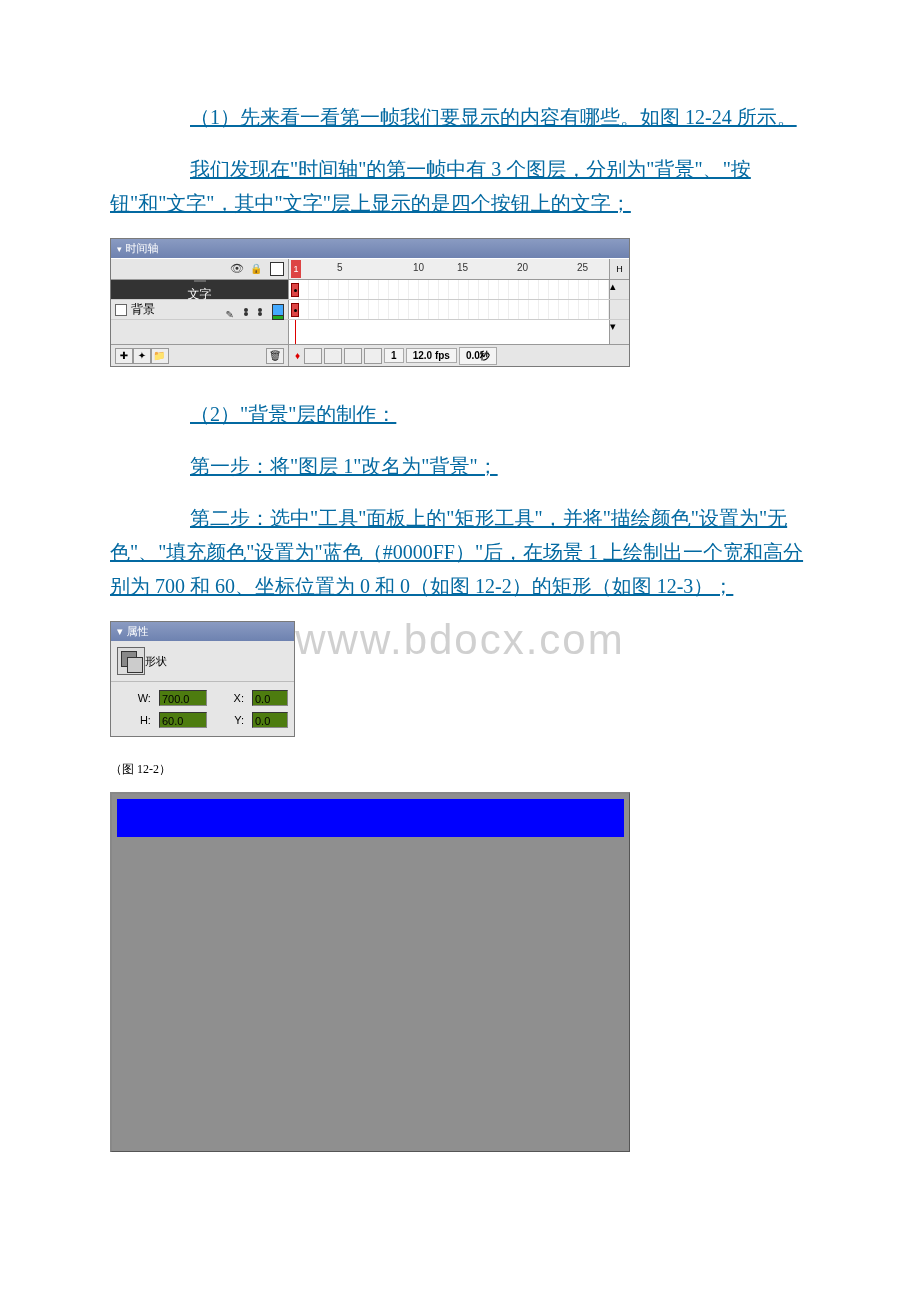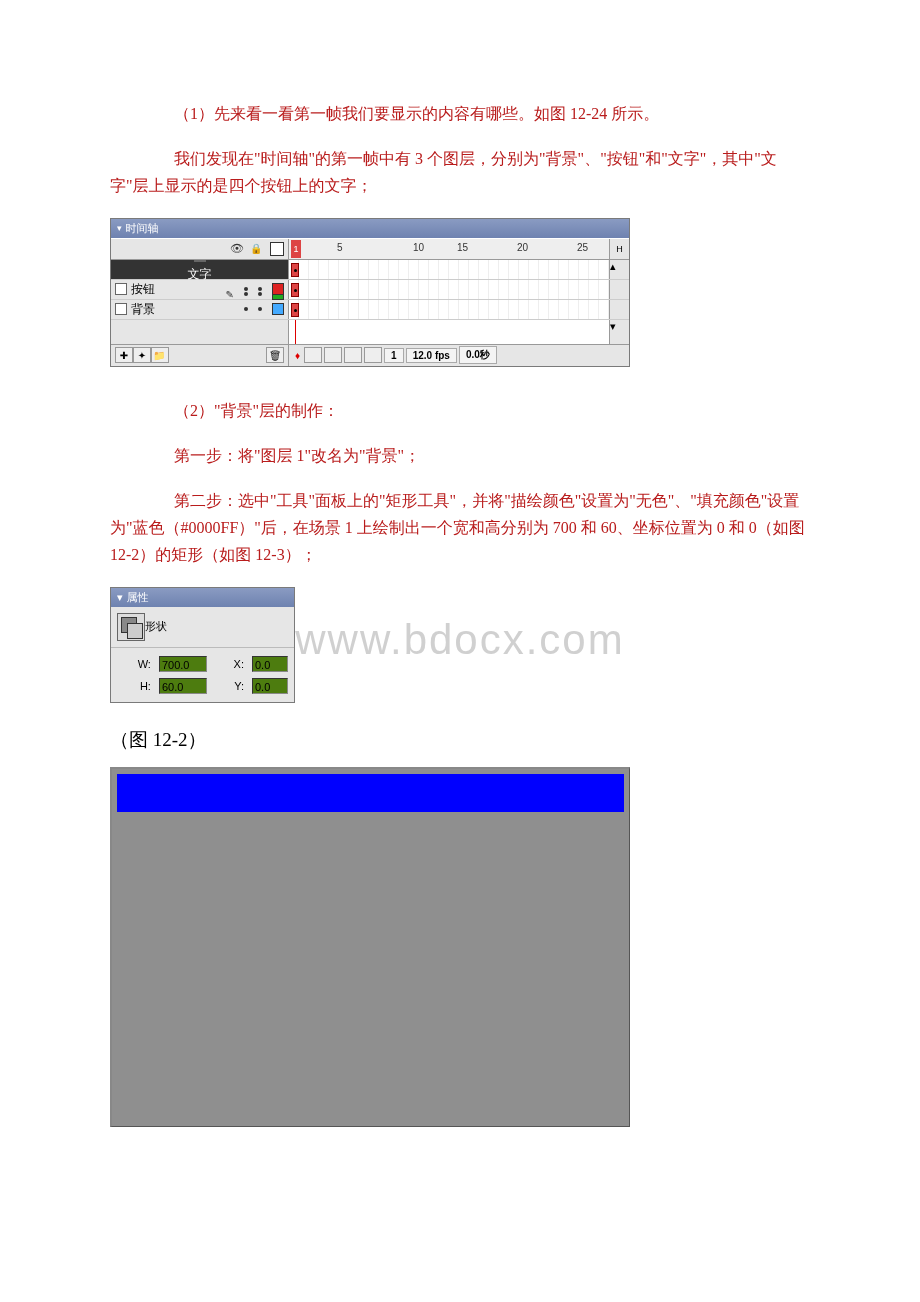--- a/index.html
+++ b/index.html
@@ -8,24 +8,25 @@
     padding: 0;
     background: #fff;
     font-family: "SimSun", "宋体", serif;
     width: 920px;
     position: relative;
   }
   .page {
     padding: 100px 110px 80px 110px;
   }
   .para {
-    font-size: 16px;
+    font-size: 20px;
     line-height: 1.7;
-    color: #b91c1c;
+    color: #0369a1;
     margin: 0 0 18px 0;
+    text-decoration: underline;
   }
   .indent { text-indent: 4em; }
   .watermark {
     position: absolute;
     top: 616px;
     left: 0;
     width: 920px;
     text-align: center;
     font-size: 42px;
     font-family: Arial, sans-serif;
@@ -294,21 +295,21 @@
   .pp-fields .inp {
     border: 1px inset #888;
     background: #4d7c0f;
     padding: 1px 2px;
     font-size: 11px;
     height: 16px;
     line-height: 14px;
   }
 
   .fig-label {
-    font-size: 19px;
+    font-size: 12px;
     margin: 0 0 14px 0;
   }
 
   
   .canvas-img {
     width: 520px;
     height: 360px;
     border: 1px solid #555;
     border-top: 2px solid #888;
     border-left: 2px solid #888;
@@ -366,35 +367,20 @@
             <span class="dot"></span>
             <span class="color-swatch swatch-green"></span>
           </span>
         </div>
         <div class="layer-frames">
           <div class="keyframe"></div>
         </div>
         <div class="layer-scroll">▴</div>
       </div>
 
-      <div class="tl-layer-row">
-        <div class="layer-name">
-          <span class="layer-icon"></span>
-          <span>按钮</span>
-          <span class="layer-dots">
-            <span class="dot"></span>
-            <span class="dot"></span>
-            <span class="color-swatch swatch-red"></span>
-          </span>
-        </div>
-        <div class="layer-frames">
-          <div class="keyframe"></div>
-        </div>
-        <div class="layer-scroll"></div>
-      </div>
 
       <div class="tl-layer-row">
         <div class="layer-name">
           <span class="layer-icon"></span>
           <span>背景</span>
           <span class="layer-dots">
             <span class="dot"></span>
             <span class="dot"></span>
             <span class="color-swatch swatch-blue"></span>
           </span>

